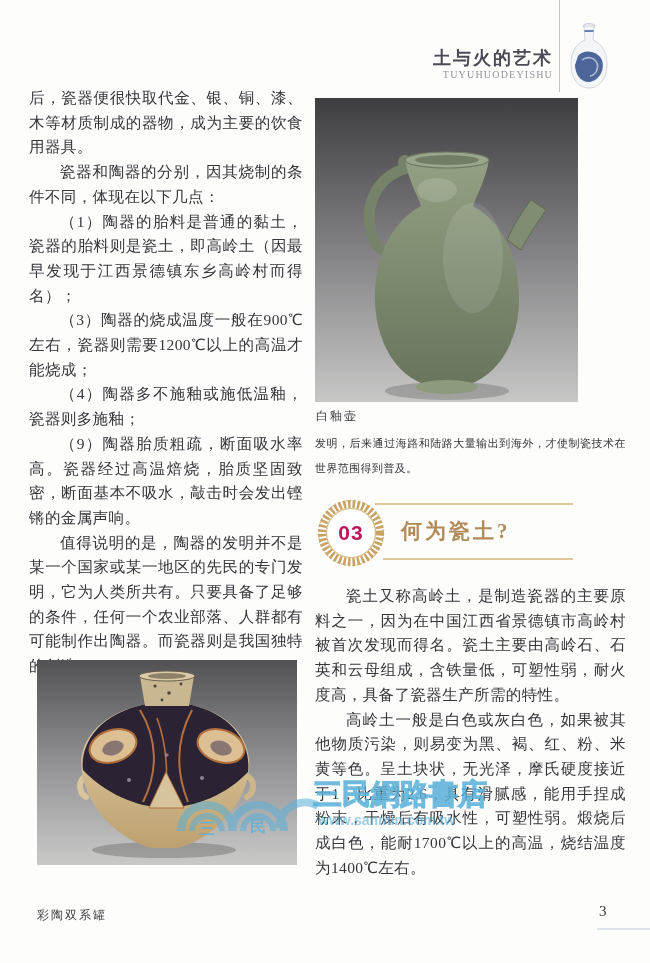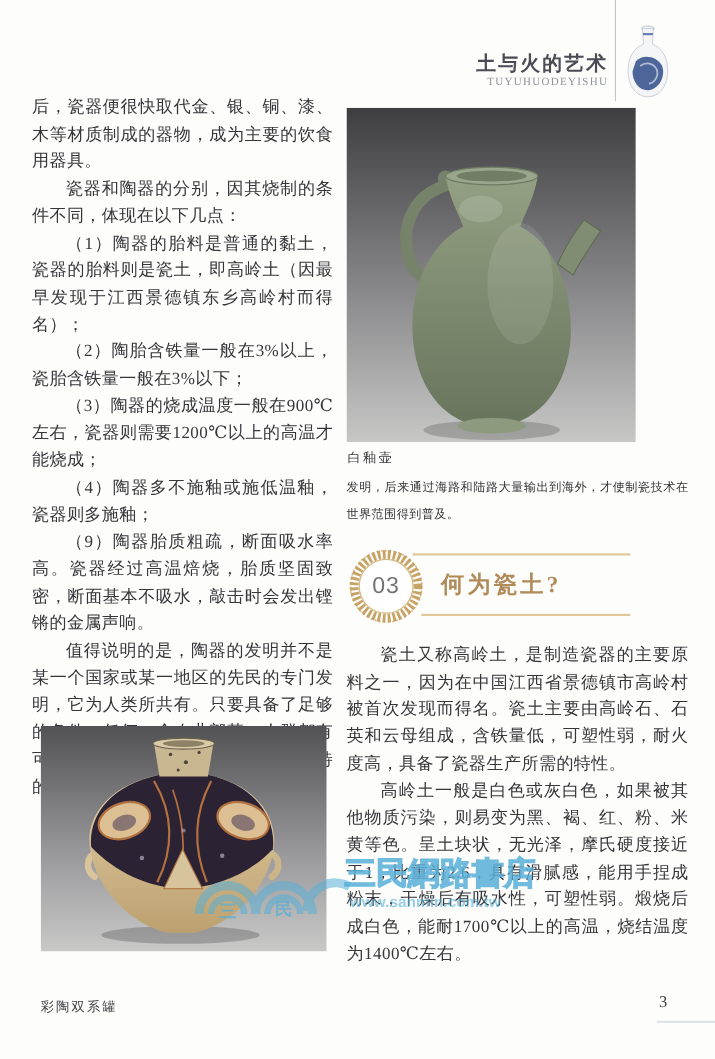--- a/index.html
+++ b/index.html
@@ -27,21 +27,21 @@
   }
   .header-vase { position:absolute; top:18px; left:564px; }
   
   .leftcol {
     position:absolute; left:29px; top:86px; width:274px;
     font-size:15.5px; line-height:24.7px; letter-spacing:0.4px;
   }
   .leftcol p, .rightcol p, .rightp1 p {
     text-align:justify; text-justify:inter-character; margin:0;
   }
-  .ind { text-indent:2em; }
+  .ind { text-indent:2em;font-family:Liberation Serif, serif; }
   .rightp1 {
     position:absolute; left:315px; top:431px; width:311px;
     font-size:11px; line-height:24.7px; letter-spacing:0.4px;
   }
   .rightcol {
     position:absolute; left:315px; top:584px; width:311px;
     font-size:15.5px; line-height:24.7px; letter-spacing:0.4px;
   }
   
   .ewer-photo  { position:absolute; left:315px; top:98px; }
@@ -51,21 +51,21 @@
   }
   .ewercap { left:316px; top:408px; }
   .jarcap  { left:37px;  top:907px;text-align:right; }
   .rule-top    { position:absolute; left:375px; top:503px; width:198px; height:2px; background:#e0c699; }
   .rule-bottom { position:absolute; left:383px; top:558px; width:190px; height:2px; background:#e0c699; }
   .wreath { position:absolute; left:316px; top:498px; width:70px; height:70px; }
   .wreath .num {
     position:absolute; left:0; top:0; width:70px; height:70px;
     display:flex; align-items:center; justify-content:center;
     font-family:"Liberation Sans","DejaVu Sans",sans-serif;
-    font-size:21px; font-weight:400; color:#737373; letter-spacing:1px;
+    font-size:21px; font-weight:700; color:#be185d; letter-spacing:1px;
   }
   .sectitle {
     position:absolute; left:389px; top:517px;
     font-size:21px; font-weight:600; letter-spacing:3px; color:#b08a58;margin-left:12px;
   }
   
   .pagenum { position:absolute; left:599px; top:903px; font-size:15px; color:#3a3a3e; }
   .pagenum-rule { position:absolute; left:597px; top:928px; width:53px; height:2px; background:#dfe3e8; }
   
   .watermark { position:absolute; left:175px; top:758px; z-index:6; pointer-events:none; }
@@ -83,21 +83,20 @@
     <path d="M20,8 L30,8 L29,22 C38,26 43,34 43,46 C43,61 35,70 25,70 C15,70 7,61 7,46 C7,34 12,26 21,22 Z" fill="#f3f5f7" stroke="#c6cbd3" stroke-width="0.8"></path>
     <path d="M14,38 C19,31 33,32 38,42 C41,51 36,62 26,64 C17,65 11,56 11,47 Z" fill="#3a568f" opacity="0.9"></path>
     <path d="M18,42 C23,38 30,39 33,45 C35,50 32,57 26,58" fill="none" stroke="#c9d4e6" stroke-width="1.6" opacity="0.8"></path>
     <rect x="20.5" y="12" width="9" height="2" fill="#46619c" opacity="0.8"></rect>
   </svg>
 
   <div class="leftcol">
       <p class="">后，瓷器便很快取代金、银、铜、漆、木等材质制成的器物，成为主要的饮食用器具。</p>
       <p class="ind">瓷器和陶器的分别，因其烧制的条件不同，体现在以下几点：</p>
       <p class="ind">（1）陶器的胎料是普通的黏土，瓷器的胎料则是瓷土，即高岭土（因最早发现于江西景德镇东乡高岭村而得名）；</p>
-      <p class="ind">（2）陶胎含铁量一般在3%以上，瓷胎含铁量一般在3%以下；</p>
       <p class="ind">（3）陶器的烧成温度一般在900℃左右，瓷器则需要1200℃以上的高温才能烧成；</p>
       <p class="ind">（4）陶器多不施釉或施低温釉，瓷器则多施釉；</p>
       <p class="ind">（9）陶器胎质粗疏，断面吸水率高。瓷器经过高温焙烧，胎质坚固致密，断面基本不吸水，敲击时会发出铿锵的金属声响。</p>
       <p class="ind">值得说明的是，陶器的发明并不是某一个国家或某一地区的先民的专门发明，它为人类所共有。只要具备了足够的条件，任何一个农业部落、人群都有可能制作出陶器。而瓷器则是我国独特的创造</p>
     </div>
 
   <svg class="ewer-photo" width="263" height="304" viewBox="0 0 263 304">
     <defs>
       <linearGradient id="ebg" x1="0" y1="0" x2="0" y2="1">
         <stop offset="0" stop-color="#3e3e41"></stop>

